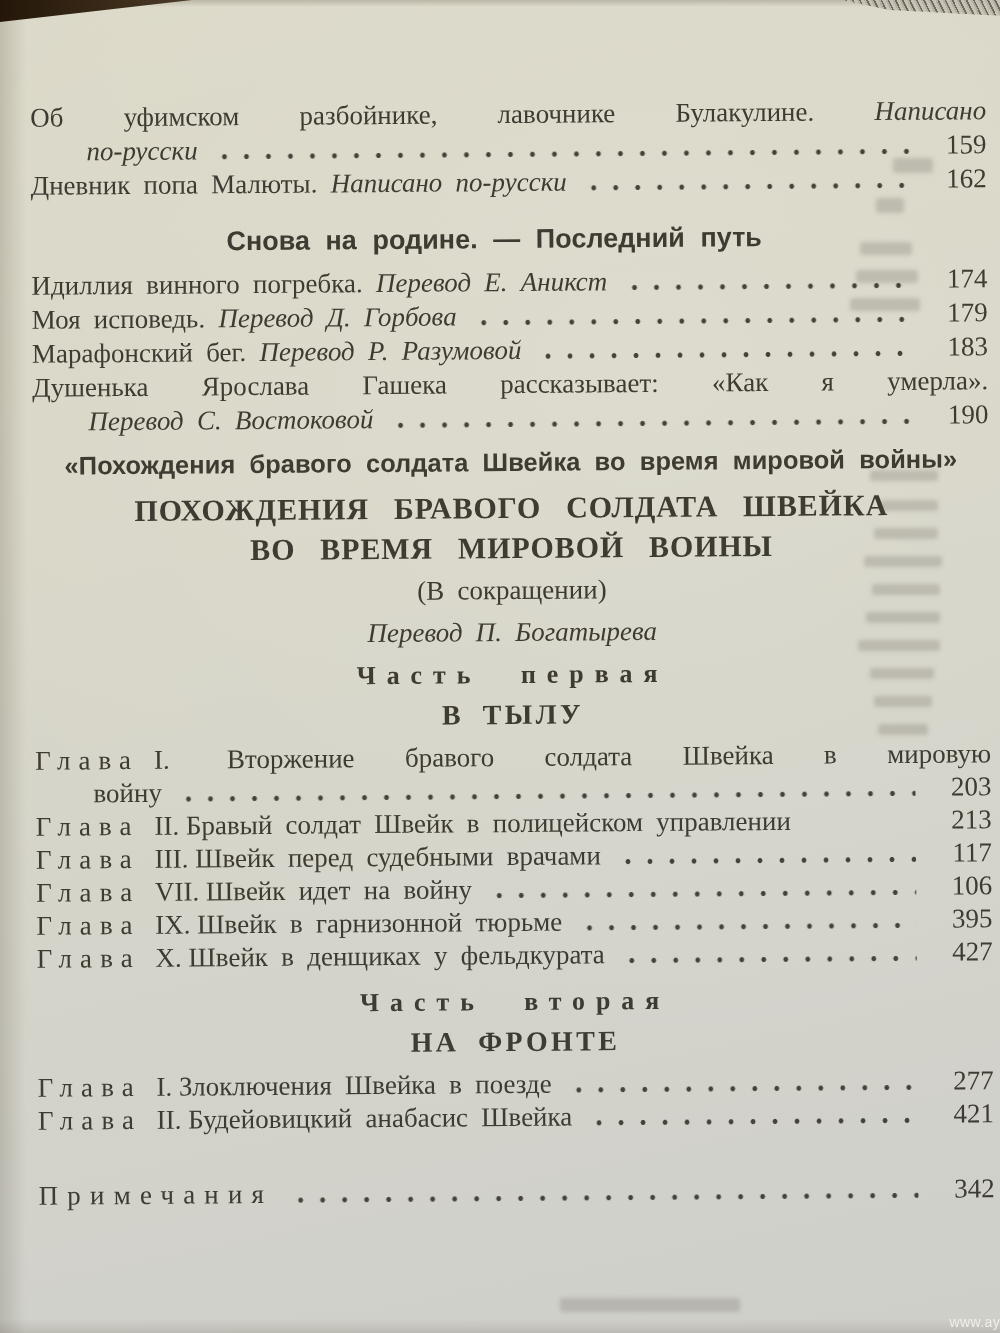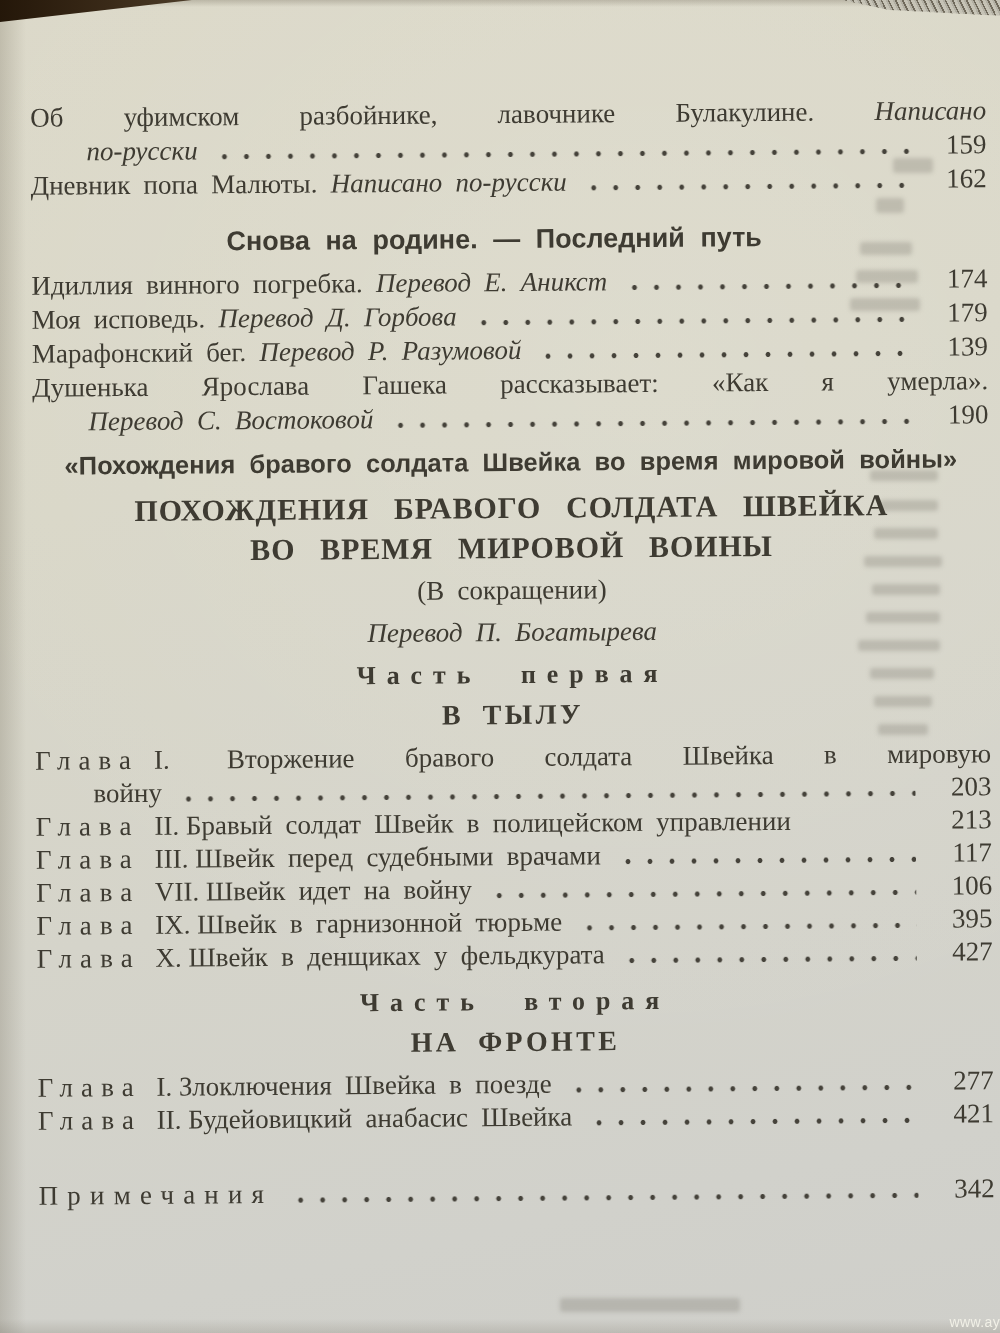--- a/index.html
+++ b/index.html
@@ -121,21 +121,21 @@
       <span class="pg">174</span>
     </div>
     <div class="row">
       <span class="t"><span>Моя исповедь.</span> <i>Перевод Д. Горбова</i></span>
       <span class="leader"></span>
       <span class="pg">179</span>
     </div>
     <div class="row">
       <span class="t"><span>Марафонский бег.</span> <i>Перевод Р. Разумовой</i></span>
       <span class="leader"></span>
-      <span class="pg">139</span>
+      <span class="pg">183</span>
     </div>
     <div class="jline">Душенька Ярослава Гашека рассказывает: «Как я умерла».</div>
     <div class="row indent">
       <i class="t">Перевод С. Востоковой</i>
       <span class="leader"></span>
       <span class="pg">190</span>
     </div>
 
     <div class="quote-head">«Похождения бравого солдата Швейка во время мировой войны»</div>
     <div class="big-title">

